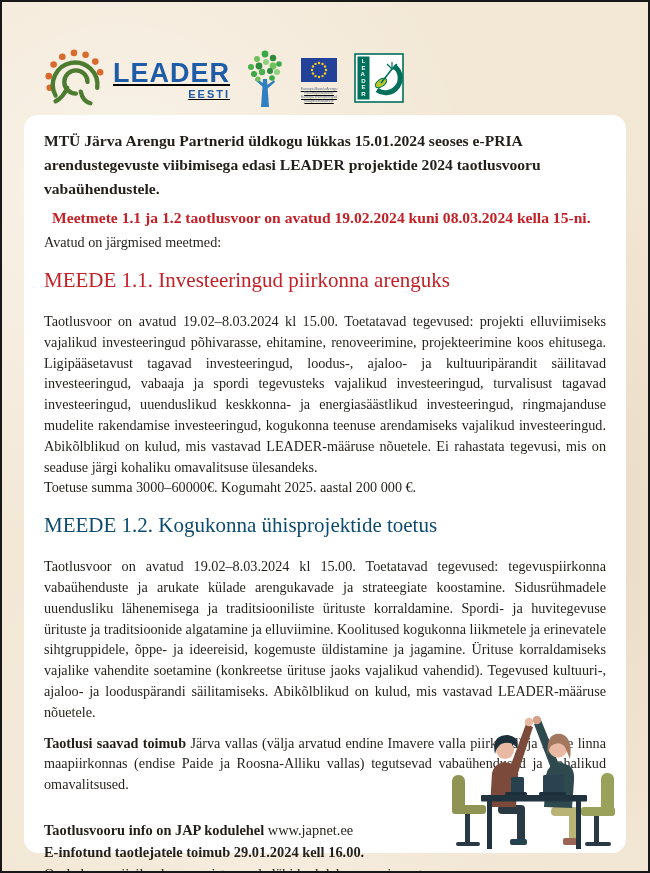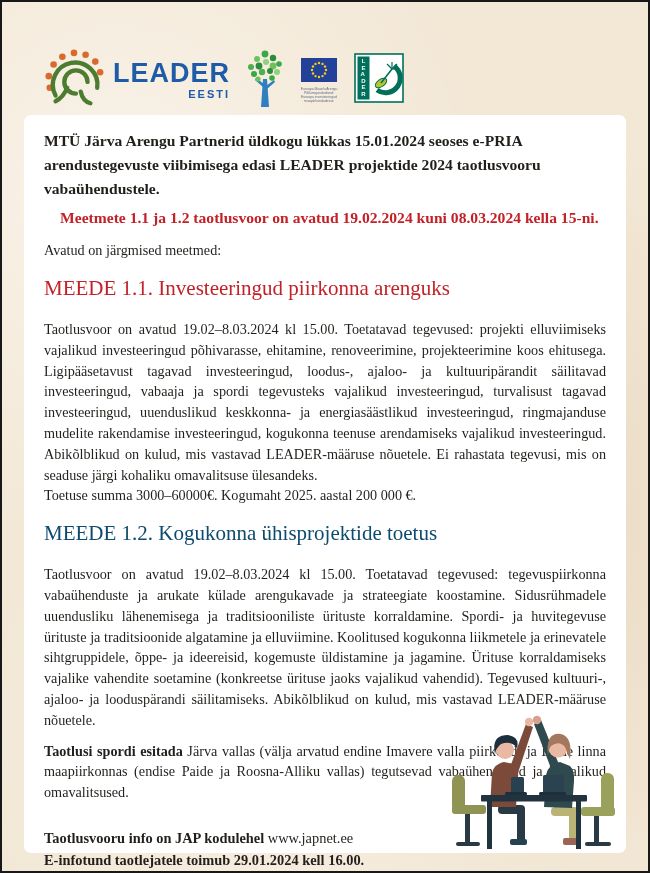--- a/index.html
+++ b/index.html
@@ -7,37 +7,37 @@
     position:relative;width:650px;height:873px;box-sizing:border-box;
     border:2px solid #181818;
     background-color:#f3e8d6;
     background-image:
       radial-gradient(circle at 18% 22%, rgba(255,255,255,.45), transparent 42%),
       radial-gradient(circle at 78% 60%, rgba(223,204,177,.5), transparent 55%),
       radial-gradient(circle at 45% 85%, rgba(255,255,255,.3), transparent 40%);
     font-family:"Liberation Serif", serif;
     overflow:hidden;
   }
-  .logo-row{position:absolute;top:44px;left:40px;height:68px;display:flex;align-items:center;}
+  .logo-row{position:absolute;top:44px;left:40px;height:68px;display:flex;align-items:center;text-decoration:underline;}
   .leader-eesti{margin-left:9px;color:#1f5ca8;font-family:"Liberation Sans",sans-serif;}
   .leader-word{font-size:27px;font-weight:800;letter-spacing:1px;line-height:1;}
   .eesti-word{font-size:11px;font-weight:700;letter-spacing:2px;text-align:right;margin-top:1px;}
   .tree-wrap{margin-left:14px;}
   .eu-block{margin-left:12px;width:46px;text-align:center;}
   .eu-caption{font-family:"Liberation Sans",sans-serif;font-size:3.4px;line-height:4px;color:#5d6f86;margin-top:1px;}
   .leader-logo-wrap{margin-left:12px;}
 
   .card{
     position:absolute;left:22px;right:22px;top:113px;bottom:18px;
-    background:#ffffff;border-radius:7px;box-sizing:border-box;
+    background:#ffffff;border-radius:14px;box-sizing:border-box;
     padding:14px 20px 12px 20px;color:#221f1b;
   }
   .intro{font-size:15.6px;font-weight:bold;line-height:24px;margin:0;}
-  .deadline{font-size:15.6px;font-weight:bold;line-height:24px;margin:5px 0 0 16px;}
-  .measures-open{font-size:14.2px;line-height:21px;margin:10px 0 0 0;}
+  .deadline{font-size:15.6px;font-weight:bold;line-height:24px;margin:5px 0 0 8px;}
+  .measures-open{font-size:14.2px;line-height:21px;margin:2px 0 0 0;}
   .measure-heading{font-size:21px;font-weight:normal;line-height:22px;margin:16px 0 0 0;}
   .measure-body{font-size:14.2px;line-height:20.8px;text-align:justify;margin:20px 0 0 0;}
   .sum-line{font-size:14.2px;line-height:20.8px;margin:0;}
   .eligibility{font-size:14.2px;line-height:20.8px;text-align:justify;margin:10px 0 0 0;}
   .footer-block{margin-top:24px;position:relative;z-index:2;}
   .footer-line{font-size:14.4px;line-height:22px;margin:0;}
   .bold{font-weight:bold;}
   .illustration{position:absolute;right:6px;bottom:4px;width:172px;height:158px;z-index:1;}
 </style>
 </head>
@@ -150,21 +150,21 @@
 
     <p class="measures-open">Avatud on järgmised meetmed:</p>
 
     <h3 class="measure-heading" style="color:#c32127">MEEDE 1.1. Investeeringud piirkonna arenguks</h3>
     <p class="measure-body">Taotlusvoor on avatud 19.02–8.03.2024 kl 15.00. Toetatavad tegevused: projekti elluviimiseks vajalikud investeeringud põhivarasse, ehitamine, renoveerimine, projekteerimine koos ehitusega. Ligipääsetavust tagavad investeeringud, loodus-, ajaloo- ja kultuuripärandit säilitavad investeeringud, vabaaja ja spordi tegevusteks vajalikud investeeringud, turvalisust tagavad investeeringud, uuenduslikud keskkonna- ja energiasäästlikud investeeringud, ringmajanduse mudelite rakendamise investeeringud, kogukonna teenuse arendamiseks vajalikud investeeringud. Abikõlblikud on kulud, mis vastavad LEADER-määruse nõuetele. Ei rahastata tegevusi, mis on seaduse järgi kohaliku omavalitsuse ülesandeks.</p>
     <p class="sum-line">Toetuse summa 3000–60000€. Kogumaht 2025. aastal 200 000 €.</p>
 
     <h3 class="measure-heading" style="color:#0c4a6e">MEEDE 1.2. Kogukonna ühisprojektide toetus</h3>
     <p class="measure-body">Taotlusvoor on avatud 19.02–8.03.2024 kl 15.00. Toetatavad tegevused: tegevuspiirkonna vabaühenduste ja arukate külade arengukavade ja strateegiate koostamine. Sidusrühmadele uuendusliku lähenemisega ja traditsiooniliste ürituste korraldamine. Spordi- ja huvitegevuse ürituste ja traditsioonide algatamine ja elluviimine. Koolitused kogukonna liikmetele ja erinevatele sihtgruppidele, õppe- ja ideereisid, kogemuste üldistamine ja jagamine. Ürituse korraldamiseks vajalike vahendite soetamine (konkreetse ürituse jaoks vajalikud vahendid). Tegevused kultuuri-, ajaloo- ja looduspärandi säilitamiseks. Abikõlblikud on kulud, mis vastavad LEADER-määruse nõuetele.</p>
 
-    <p class="eligibility"><span class="bold">Taotlusi spordi esitada</span><span> Järva vallas (välja arvatud endine Imavere valla piirkond) ja Paide linna maapiirkonnas (endise Paide ja Roosna-Alliku vallas) tegutsevad vabaühendused ja kohalikud omavalitsused.</span></p>
+    <p class="eligibility"><span class="bold">Taotlusi saavad toimub</span><span> Järva vallas (välja arvatud endine Imavere valla piirkond) ja Paide linna maapiirkonnas (endise Paide ja Roosna-Alliku vallas) tegutsevad vabaühendused ja kohalikud omavalitsused.</span></p>
 
     <div class="footer-block">
       <p class="footer-line"><span class="bold">Taotlusvooru info on JAP kodulehel </span><span>www.japnet.ee</span></p>
       <p class="footer-line bold">E-infotund taotlejatele toimub 29.01.2024 kell 16.00.</p>
       <p class="footer-line"><span>Osaleda soovijail palume registreeruda läbi kodulehe </span><span>www.japnet.ee</span><span>.</span></p>
     </div>
 
     <svg class="illustration" viewBox="0 0 172 158">
 
       <rect x="4" y="84" width="13" height="36" rx="6" fill="#8f9454"></rect>

